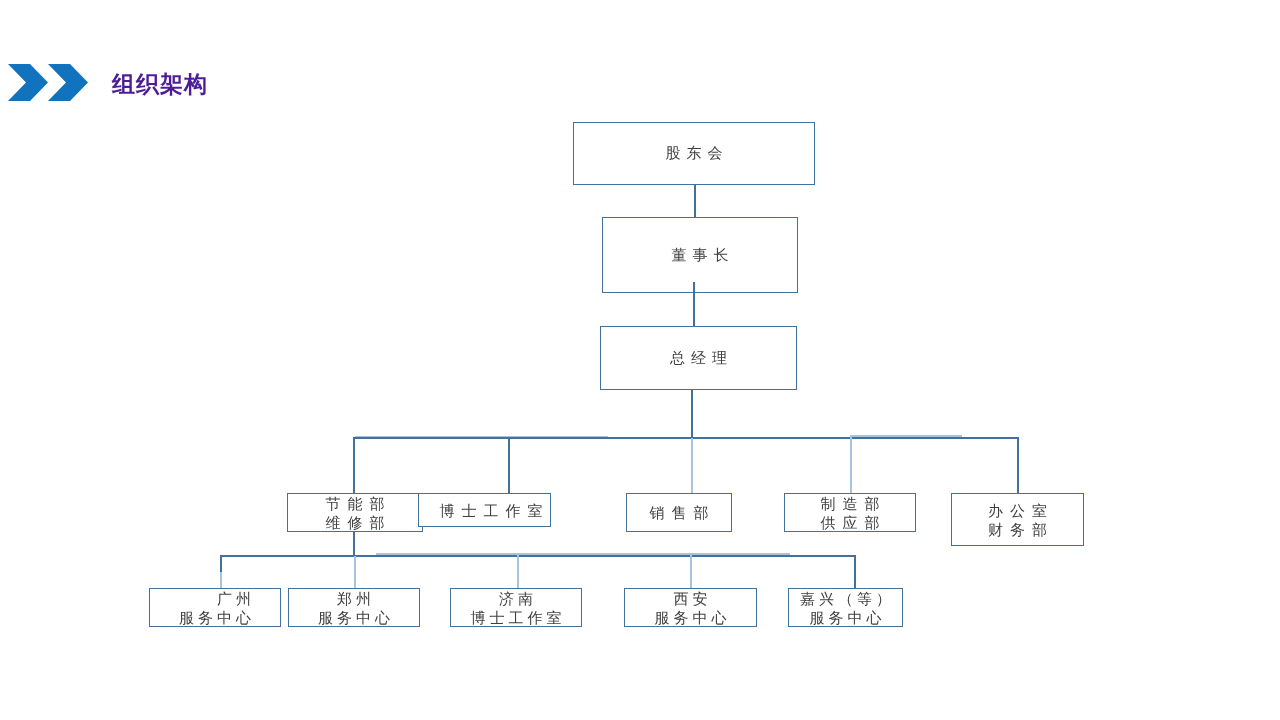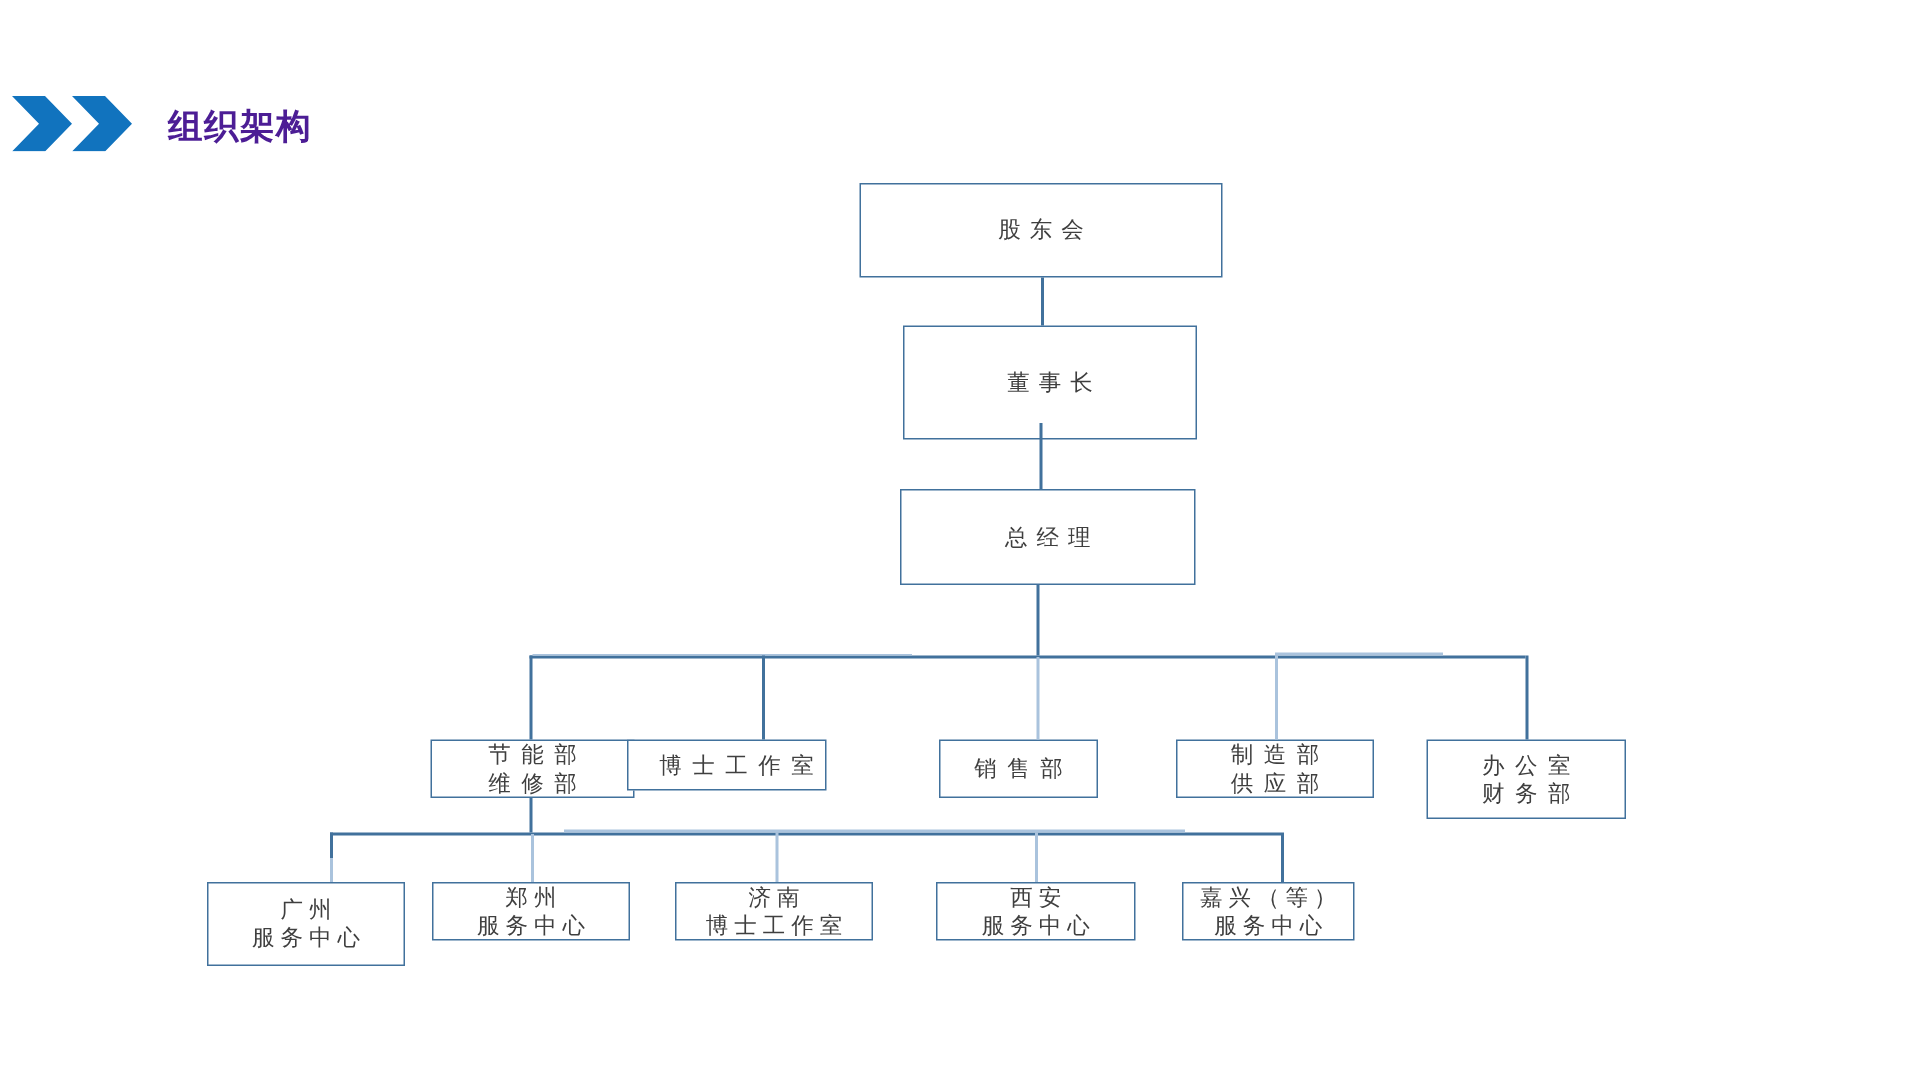--- a/index.html
+++ b/index.html
@@ -59,21 +59,21 @@
 
     <div class="node lvl-dept" style="left:287px;top:493px;width:136px;height:39px;">节能部
 维修部</div>
     <div class="node lvl-dept" style="left:418px;top:493px;width:133px;height:34px;padding-left:20px;">博士工作室</div>
     <div class="node lvl-dept" style="left:626px;top:493px;width:106px;height:39px;">销售部</div>
     <div class="node lvl-dept" style="left:784px;top:493px;width:132px;height:39px;">制造部
 供应部</div>
     <div class="node lvl-dept" style="left:951px;top:493px;width:133px;height:53px;">办公室
 财务部</div>
 
-    <div class="node lvl-svc" style="left:138px;top:588px;width:132px;height:56px;">广州
+    <div class="node lvl-svc" style="left:149px;top:588px;width:132px;height:39px;text-align:right;">广州
 服务中心</div>
     <div class="node lvl-svc" style="left:288px;top:588px;width:132px;height:39px;">郑州
 服务中心</div>
     <div class="node lvl-svc" style="left:450px;top:588px;width:132px;height:39px;">济南
 博士工作室</div>
     <div class="node lvl-svc" style="left:624px;top:588px;width:133px;height:39px;">西安
 服务中心</div>
     <div class="node lvl-svc" style="left:788px;top:588px;width:115px;height:39px;">嘉兴（等）
 服务中心</div>
 

